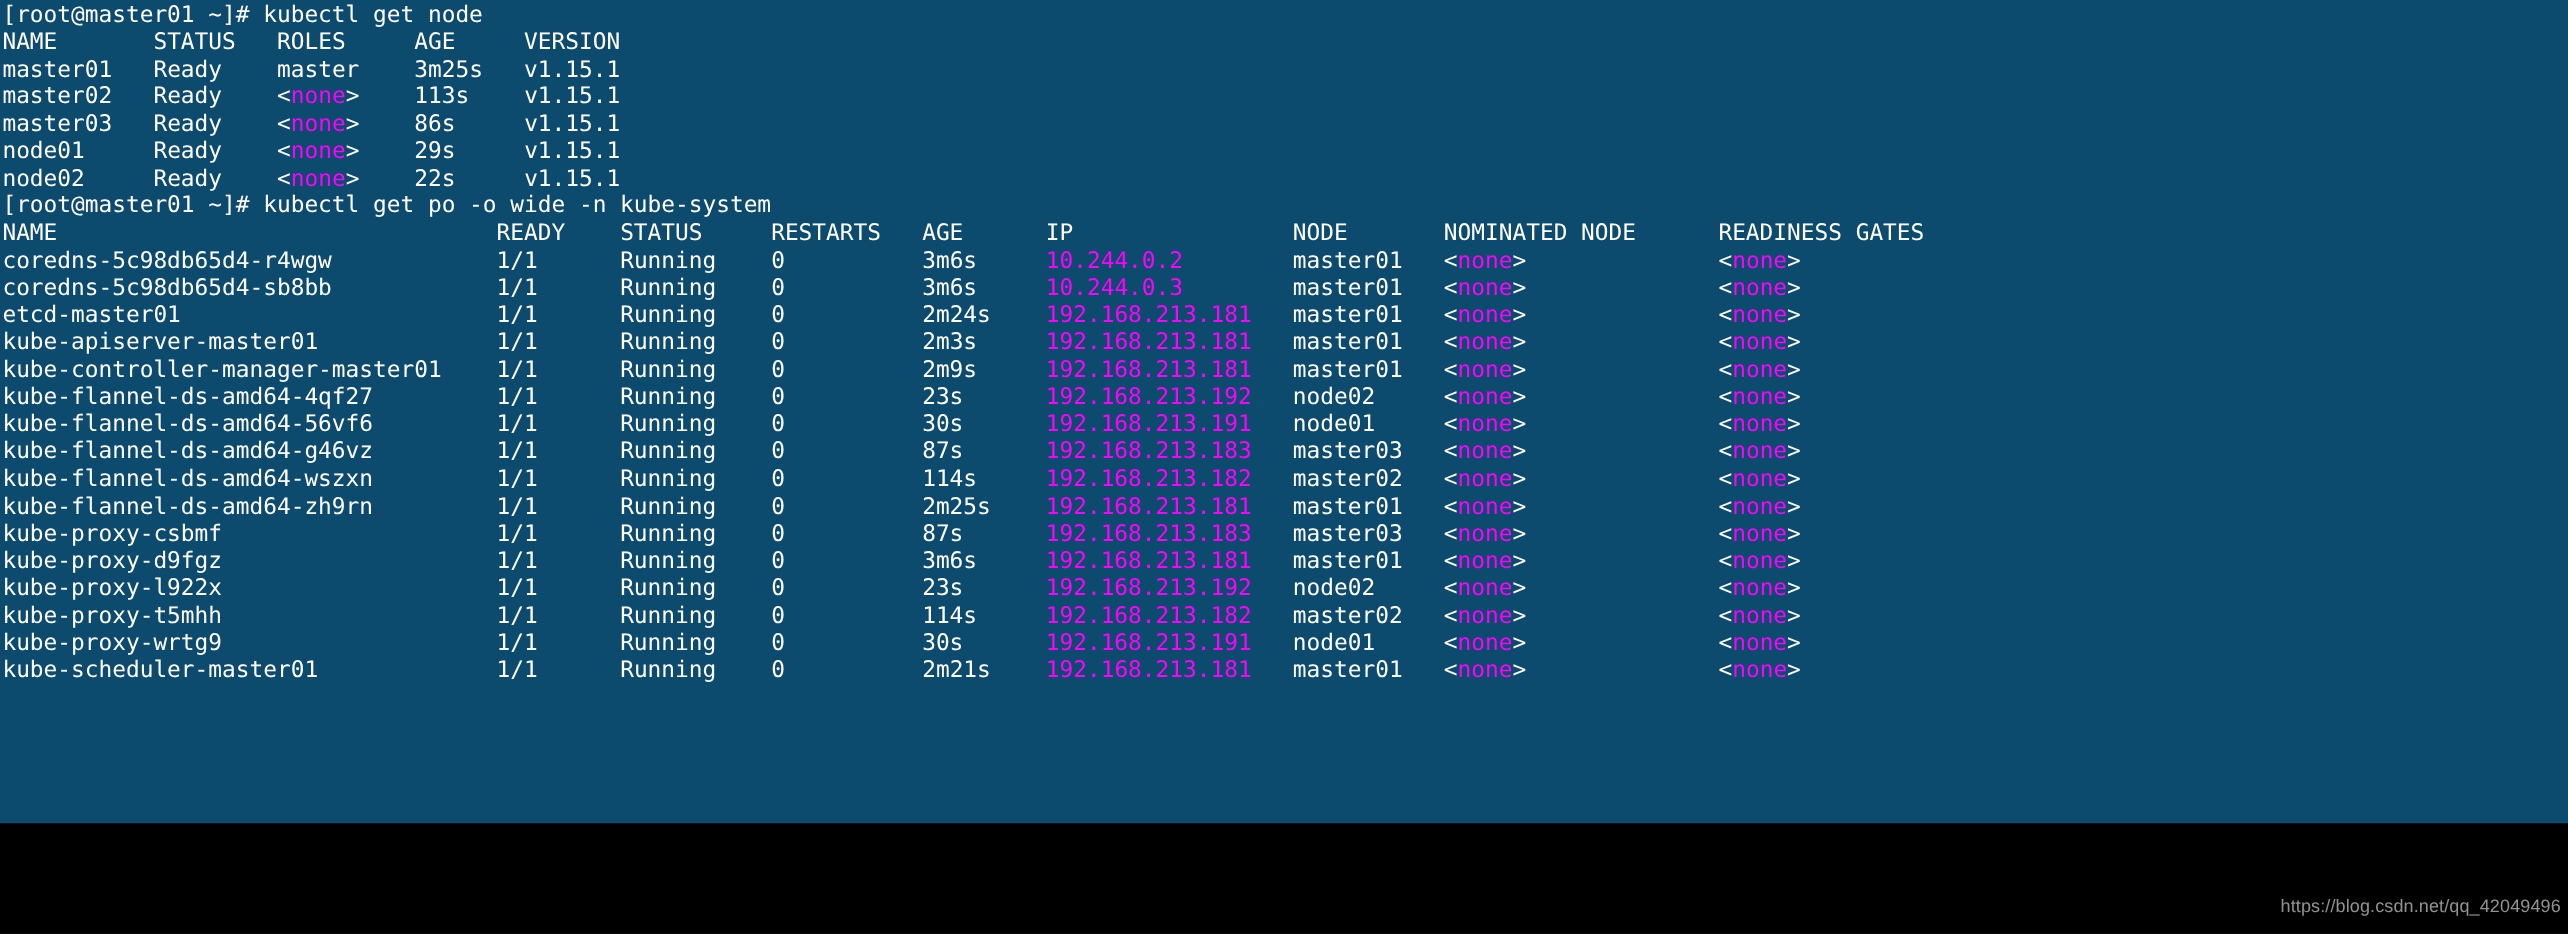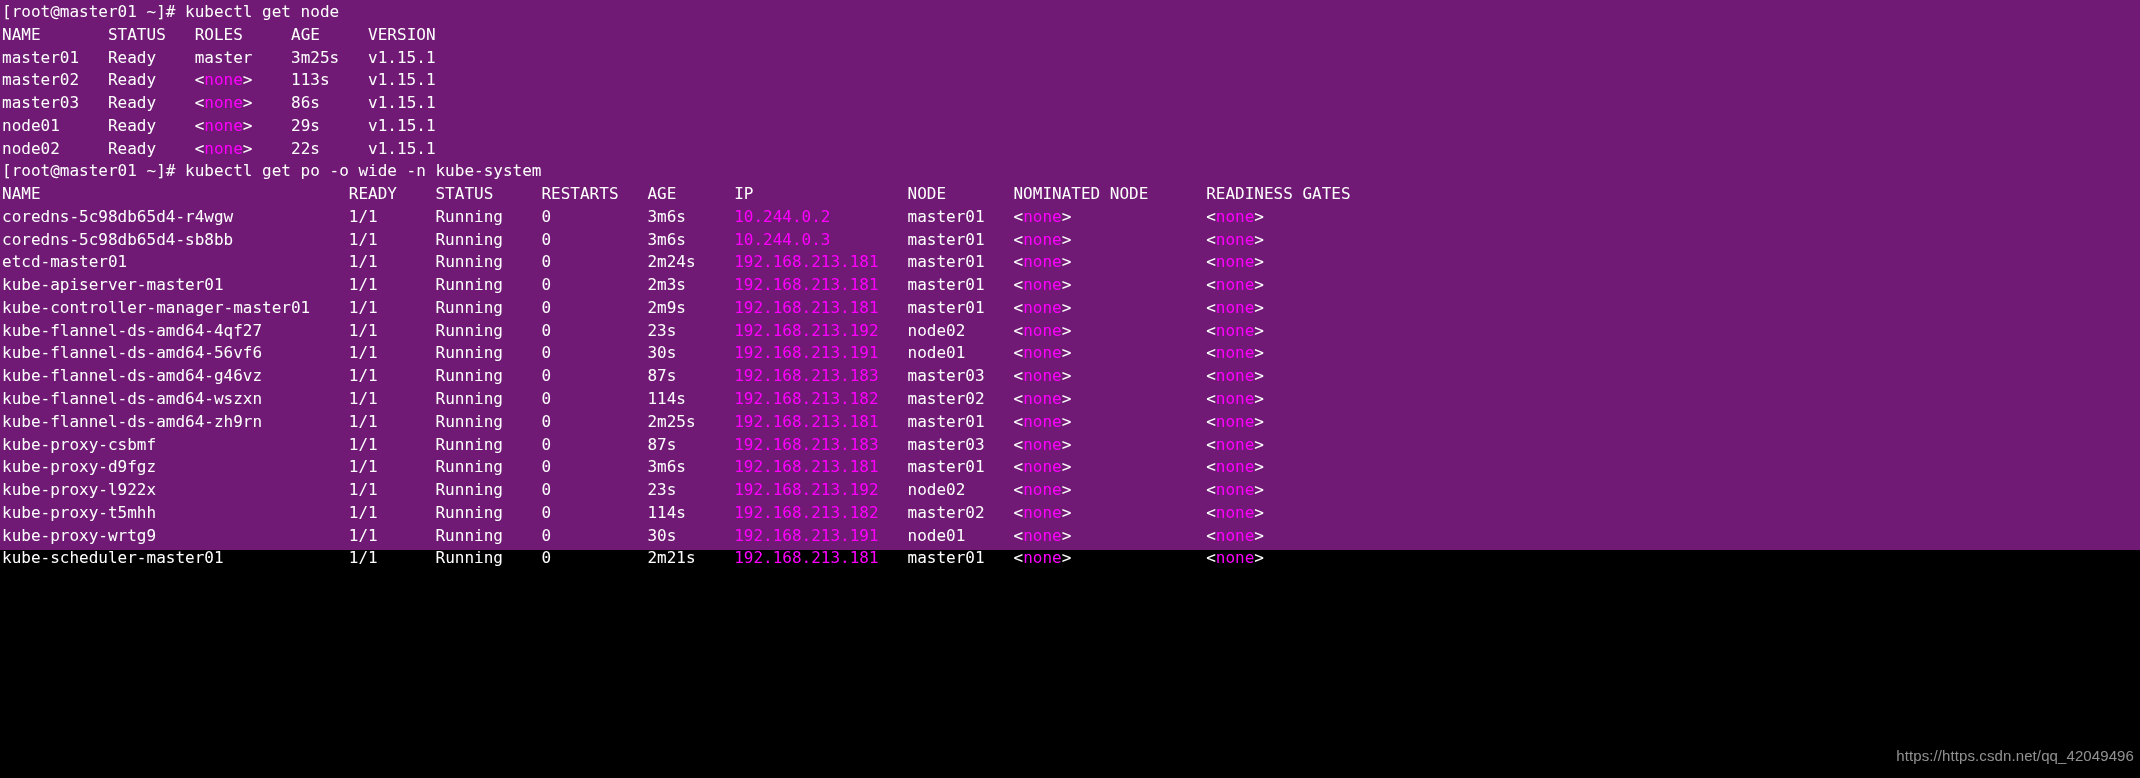--- a/index.html
+++ b/index.html
@@ -12,25 +12,25 @@
     height: 778px;
     overflow: hidden;
     position: relative;
     font-family: "DejaVu Sans Mono", "Liberation Mono", monospace;
   }
   #terminal {
     position: absolute;
     left: 0;
     top: 0;
     width: 2140px;
-    height: 550px;
-    background: #701a75;
+    height: 686px;
+    background: #0c4a6e;
     color: #ffffff;
     font-family: "DejaVu Sans Mono", "Liberation Mono", monospace;
-    font-size: 16px;
+    font-size: 19px;
     line-height: 22.78px;
     letter-spacing: 0px;
     white-space: pre;
     padding: 1px 0 0 2px;
     box-sizing: border-box;
   }
   .line {
     height: 22.78px;
     white-space: pre;
     font-variant-ligatures: none;
@@ -48,13 +48,13 @@
     font-size: 15px;
     letter-spacing: 0.1px;
     pointer-events: none;
     white-space: pre;
   }
 </style>
 </head>
 <body>
 
 <div id="terminal"><div class="line"><span class="c-white">[root@master01 ~]# kubectl get node</span></div><div class="line"><span class="c-white">NAME</span>       <span class="c-white">STATUS</span>   <span class="c-white">ROLES</span>     <span class="c-white">AGE</span>     <span class="c-white">VERSION</span></div><div class="line"><span class="c-white">master01</span>   <span class="c-white">Ready</span>    <span class="c-white">master</span>    <span class="c-white">3m25s</span>   <span class="c-white">v1.15.1</span></div><div class="line"><span class="c-white">master02</span>   <span class="c-white">Ready</span>    <span class="c-bracket">&lt;</span><span class="c-magenta">none</span><span class="c-bracket">&gt;</span>    <span class="c-white">113s</span>    <span class="c-white">v1.15.1</span></div><div class="line"><span class="c-white">master03</span>   <span class="c-white">Ready</span>    <span class="c-bracket">&lt;</span><span class="c-magenta">none</span><span class="c-bracket">&gt;</span>    <span class="c-white">86s</span>     <span class="c-white">v1.15.1</span></div><div class="line"><span class="c-white">node01</span>     <span class="c-white">Ready</span>    <span class="c-bracket">&lt;</span><span class="c-magenta">none</span><span class="c-bracket">&gt;</span>    <span class="c-white">29s</span>     <span class="c-white">v1.15.1</span></div><div class="line"><span class="c-white">node02</span>     <span class="c-white">Ready</span>    <span class="c-bracket">&lt;</span><span class="c-magenta">none</span><span class="c-bracket">&gt;</span>    <span class="c-white">22s</span>     <span class="c-white">v1.15.1</span></div><div class="line"><span class="c-white">[root@master01 ~]# kubectl get po -o wide -n kube-system</span></div><div class="line"><span class="c-white">NAME</span>                                <span class="c-white">READY</span>    <span class="c-white">STATUS</span>     <span class="c-white">RESTARTS</span>   <span class="c-white">AGE</span>      <span class="c-white">IP</span>                <span class="c-white">NODE</span>       <span class="c-white">NOMINATED NODE</span>      <span class="c-white">READINESS GATES</span></div><div class="line"><span class="c-white">coredns-5c98db65d4-r4wgw</span>            <span class="c-white">1/1</span>      <span class="c-white">Running</span>    <span class="c-white">0</span>          <span class="c-white">3m6s</span>     <span class="c-magenta">10.244.0.2</span>        <span class="c-white">master01</span>   <span class="c-bracket">&lt;</span><span class="c-magenta">none</span><span class="c-bracket">&gt;</span>              <span class="c-bracket">&lt;</span><span class="c-magenta">none</span><span class="c-bracket">&gt;</span></div><div class="line"><span class="c-white">coredns-5c98db65d4-sb8bb</span>            <span class="c-white">1/1</span>      <span class="c-white">Running</span>    <span class="c-white">0</span>          <span class="c-white">3m6s</span>     <span class="c-magenta">10.244.0.3</span>        <span class="c-white">master01</span>   <span class="c-bracket">&lt;</span><span class="c-magenta">none</span><span class="c-bracket">&gt;</span>              <span class="c-bracket">&lt;</span><span class="c-magenta">none</span><span class="c-bracket">&gt;</span></div><div class="line"><span class="c-white">etcd-master01</span>                       <span class="c-white">1/1</span>      <span class="c-white">Running</span>    <span class="c-white">0</span>          <span class="c-white">2m24s</span>    <span class="c-magenta">192.168.213.181</span>   <span class="c-white">master01</span>   <span class="c-bracket">&lt;</span><span class="c-magenta">none</span><span class="c-bracket">&gt;</span>              <span class="c-bracket">&lt;</span><span class="c-magenta">none</span><span class="c-bracket">&gt;</span></div><div class="line"><span class="c-white">kube-apiserver-master01</span>             <span class="c-white">1/1</span>      <span class="c-white">Running</span>    <span class="c-white">0</span>          <span class="c-white">2m3s</span>     <span class="c-magenta">192.168.213.181</span>   <span class="c-white">master01</span>   <span class="c-bracket">&lt;</span><span class="c-magenta">none</span><span class="c-bracket">&gt;</span>              <span class="c-bracket">&lt;</span><span class="c-magenta">none</span><span class="c-bracket">&gt;</span></div><div class="line"><span class="c-white">kube-controller-manager-master01</span>    <span class="c-white">1/1</span>      <span class="c-white">Running</span>    <span class="c-white">0</span>          <span class="c-white">2m9s</span>     <span class="c-magenta">192.168.213.181</span>   <span class="c-white">master01</span>   <span class="c-bracket">&lt;</span><span class="c-magenta">none</span><span class="c-bracket">&gt;</span>              <span class="c-bracket">&lt;</span><span class="c-magenta">none</span><span class="c-bracket">&gt;</span></div><div class="line"><span class="c-white">kube-flannel-ds-amd64-4qf27</span>         <span class="c-white">1/1</span>      <span class="c-white">Running</span>    <span class="c-white">0</span>          <span class="c-white">23s</span>      <span class="c-magenta">192.168.213.192</span>   <span class="c-white">node02</span>     <span class="c-bracket">&lt;</span><span class="c-magenta">none</span><span class="c-bracket">&gt;</span>              <span class="c-bracket">&lt;</span><span class="c-magenta">none</span><span class="c-bracket">&gt;</span></div><div class="line"><span class="c-white">kube-flannel-ds-amd64-56vf6</span>         <span class="c-white">1/1</span>      <span class="c-white">Running</span>    <span class="c-white">0</span>          <span class="c-white">30s</span>      <span class="c-magenta">192.168.213.191</span>   <span class="c-white">node01</span>     <span class="c-bracket">&lt;</span><span class="c-magenta">none</span><span class="c-bracket">&gt;</span>              <span class="c-bracket">&lt;</span><span class="c-magenta">none</span><span class="c-bracket">&gt;</span></div><div class="line"><span class="c-white">kube-flannel-ds-amd64-g46vz</span>         <span class="c-white">1/1</span>      <span class="c-white">Running</span>    <span class="c-white">0</span>          <span class="c-white">87s</span>      <span class="c-magenta">192.168.213.183</span>   <span class="c-white">master03</span>   <span class="c-bracket">&lt;</span><span class="c-magenta">none</span><span class="c-bracket">&gt;</span>              <span class="c-bracket">&lt;</span><span class="c-magenta">none</span><span class="c-bracket">&gt;</span></div><div class="line"><span class="c-white">kube-flannel-ds-amd64-wszxn</span>         <span class="c-white">1/1</span>      <span class="c-white">Running</span>    <span class="c-white">0</span>          <span class="c-white">114s</span>     <span class="c-magenta">192.168.213.182</span>   <span class="c-white">master02</span>   <span class="c-bracket">&lt;</span><span class="c-magenta">none</span><span class="c-bracket">&gt;</span>              <span class="c-bracket">&lt;</span><span class="c-magenta">none</span><span class="c-bracket">&gt;</span></div><div class="line"><span class="c-white">kube-flannel-ds-amd64-zh9rn</span>         <span class="c-white">1/1</span>      <span class="c-white">Running</span>    <span class="c-white">0</span>          <span class="c-white">2m25s</span>    <span class="c-magenta">192.168.213.181</span>   <span class="c-white">master01</span>   <span class="c-bracket">&lt;</span><span class="c-magenta">none</span><span class="c-bracket">&gt;</span>              <span class="c-bracket">&lt;</span><span class="c-magenta">none</span><span class="c-bracket">&gt;</span></div><div class="line"><span class="c-white">kube-proxy-csbmf</span>                    <span class="c-white">1/1</span>      <span class="c-white">Running</span>    <span class="c-white">0</span>          <span class="c-white">87s</span>      <span class="c-magenta">192.168.213.183</span>   <span class="c-white">master03</span>   <span class="c-bracket">&lt;</span><span class="c-magenta">none</span><span class="c-bracket">&gt;</span>              <span class="c-bracket">&lt;</span><span class="c-magenta">none</span><span class="c-bracket">&gt;</span></div><div class="line"><span class="c-white">kube-proxy-d9fgz</span>                    <span class="c-white">1/1</span>      <span class="c-white">Running</span>    <span class="c-white">0</span>          <span class="c-white">3m6s</span>     <span class="c-magenta">192.168.213.181</span>   <span class="c-white">master01</span>   <span class="c-bracket">&lt;</span><span class="c-magenta">none</span><span class="c-bracket">&gt;</span>              <span class="c-bracket">&lt;</span><span class="c-magenta">none</span><span class="c-bracket">&gt;</span></div><div class="line"><span class="c-white">kube-proxy-l922x</span>                    <span class="c-white">1/1</span>      <span class="c-white">Running</span>    <span class="c-white">0</span>          <span class="c-white">23s</span>      <span class="c-magenta">192.168.213.192</span>   <span class="c-white">node02</span>     <span class="c-bracket">&lt;</span><span class="c-magenta">none</span><span class="c-bracket">&gt;</span>              <span class="c-bracket">&lt;</span><span class="c-magenta">none</span><span class="c-bracket">&gt;</span></div><div class="line"><span class="c-white">kube-proxy-t5mhh</span>                    <span class="c-white">1/1</span>      <span class="c-white">Running</span>    <span class="c-white">0</span>          <span class="c-white">114s</span>     <span class="c-magenta">192.168.213.182</span>   <span class="c-white">master02</span>   <span class="c-bracket">&lt;</span><span class="c-magenta">none</span><span class="c-bracket">&gt;</span>              <span class="c-bracket">&lt;</span><span class="c-magenta">none</span><span class="c-bracket">&gt;</span></div><div class="line"><span class="c-white">kube-proxy-wrtg9</span>                    <span class="c-white">1/1</span>      <span class="c-white">Running</span>    <span class="c-white">0</span>          <span class="c-white">30s</span>      <span class="c-magenta">192.168.213.191</span>   <span class="c-white">node01</span>     <span class="c-bracket">&lt;</span><span class="c-magenta">none</span><span class="c-bracket">&gt;</span>              <span class="c-bracket">&lt;</span><span class="c-magenta">none</span><span class="c-bracket">&gt;</span></div><div class="line"><span class="c-white">kube-scheduler-master01</span>             <span class="c-white">1/1</span>      <span class="c-white">Running</span>    <span class="c-white">0</span>          <span class="c-white">2m21s</span>    <span class="c-magenta">192.168.213.181</span>   <span class="c-white">master01</span>   <span class="c-bracket">&lt;</span><span class="c-magenta">none</span><span class="c-bracket">&gt;</span>              <span class="c-bracket">&lt;</span><span class="c-magenta">none</span><span class="c-bracket">&gt;</span></div></div>
-<div class="watermark">https://https.csdn.net/qq_42049496</div>
+<div class="watermark">https://blog.csdn.net/qq_42049496</div>
 
 </body></html>

